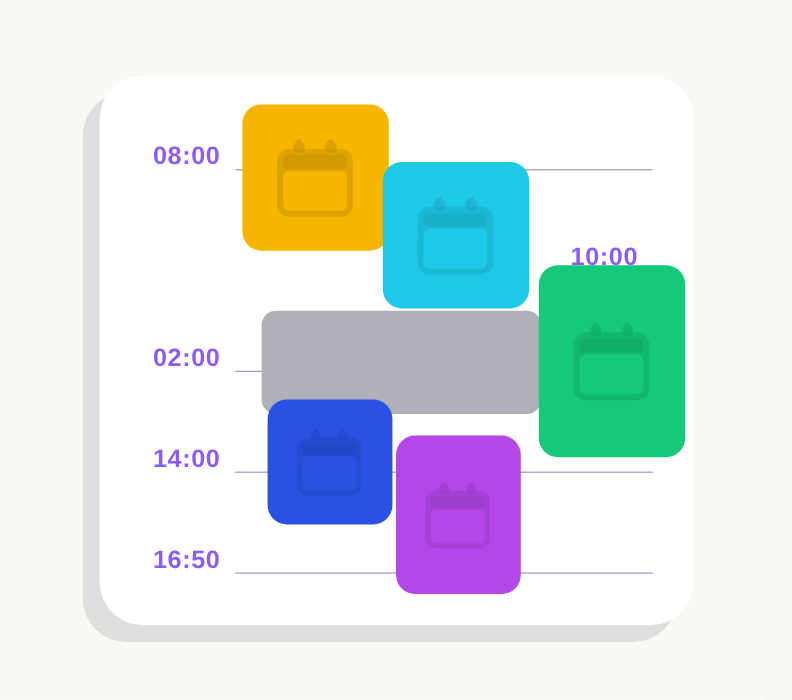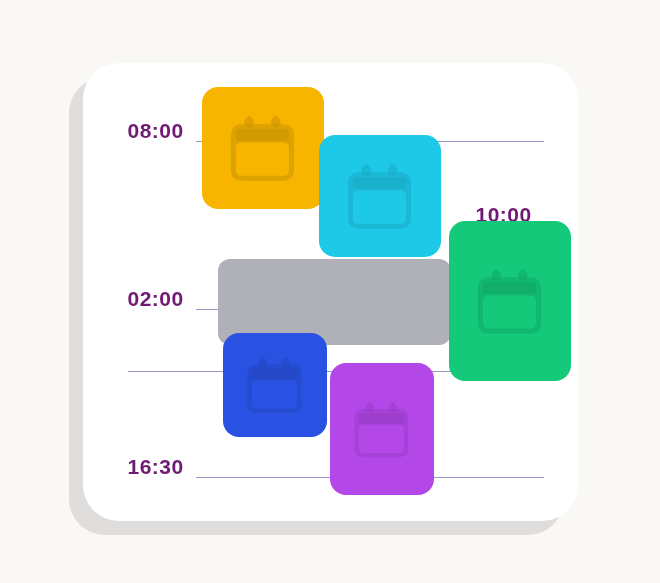--- a/index.html
+++ b/index.html
@@ -27,21 +27,21 @@
       position: absolute;
       left: 0;
       right: 0;
       display: flex;
       align-items: flex-end;
       padding: 0 34px 0 45px;
     }
     .time-slot .time-label {
       font-size: 21px;
       font-weight: 600;
-      color: #701a75;
+      color: #8b5cf6;
       letter-spacing: 0.5px;
       margin-bottom: 3px;
       width: 68px;
     }
     .time-slot .rule {
       flex: 1;
       height: 1px;
       background: #6b6bb3;
       opacity: 0.7;
       margin-bottom: 4px;
@@ -65,24 +65,25 @@
       </div>
       <div class="time-slot" style="top: 140px; flex-direction: column;">
         <span class="time-label">10:00</span>
         <span class="rule"></span>
       </div>
       <div class="time-slot" style="top: 224px;">
         <span class="time-label">02:00</span>
         <span class="rule"></span>
       </div>
       <div class="time-slot" style="top: 308px;">
+        <span class="time-label">14:00</span>
         <span class="rule"></span>
       </div>
       <div class="time-slot" style="top: 392px;">
-        <span class="time-label">16:30</span>
+        <span class="time-label">16:50</span>
         <span class="rule"></span>
       </div>
     </div>
   <div id="events-container">
       <div class="event-block" style="background: rgb(176, 176, 185); left: 135px; top: 196px; width: 233px; height: 86px; border-radius: 12px; z-index: 1;"></div>
       <div class="event-block" style="background: rgb(247, 181, 0); left: 119px; top: 24px; width: 122px; height: 122px; border-radius: 16px; z-index: 2;">
         <div style="width: 68%; height: 68%; display: flex; align-items: center; justify-content: center;">
           <svg viewBox="0 0 100 100" width="100%" height="100%">
       <g fill="#c99400" opacity="0.55">
         <rect x="12" y="22" width="76" height="68" rx="12"></rect>

